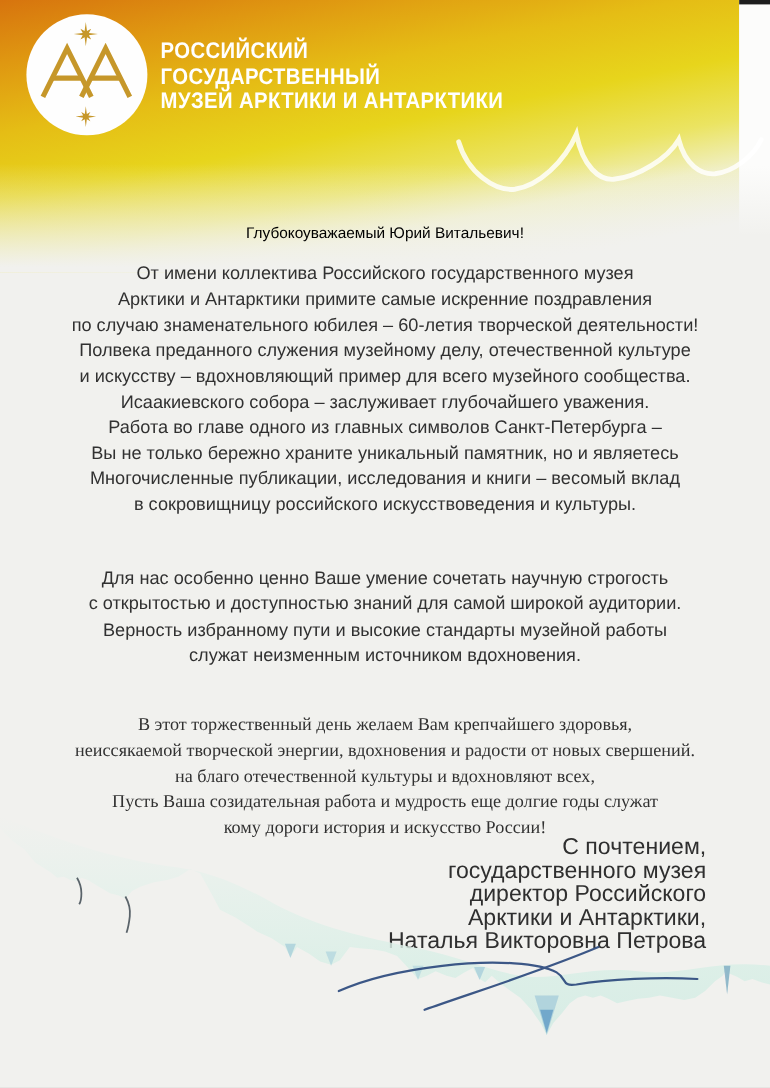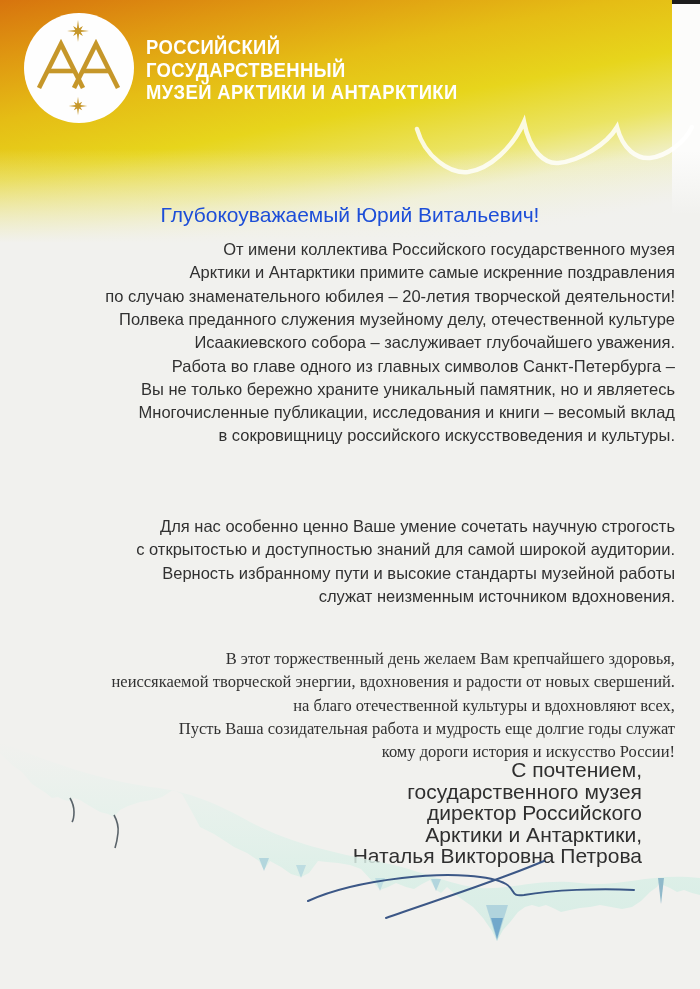--- a/index.html
+++ b/index.html
@@ -30,25 +30,25 @@
   .logo{position:absolute;left:23px;top:12px;}
   .wordmark{
     position:absolute;left:146px;top:36px;
     color:#ffffff;font-weight:bold;font-size:20.5px;line-height:22.6px;
     letter-spacing:.4px;transform:scaleX(.9);transform-origin:left top;
     white-space:nowrap;
   }
   
   .salutation{
     position:absolute;left:0;top:203px;width:100%;
-    text-align:center;font-size:21px;color:#1d4ed8;
+    text-align:center;font-size:14px;color:#000000;
   }
   .para{
     position:absolute;left:25px;width:650px;
-    text-align:right;font-size:16.5px;line-height:23.3px;color:#313131;
+    text-align:center;font-size:16.5px;line-height:23.3px;color:#313131;
   } 
   .para.pa{top:238px;}
   .para.pb{top:308px;}
   .para.pc{top:515px;}
   .para.pd{top:647px;font-family:Liberation Serif, serif;}
   .closing{
     position:absolute;top:759px;right:58px;
     text-align:right;font-size:21px;line-height:21.6px;color:#2f2f2f;
   }
   .art{position:absolute;left:0;top:700px;}
@@ -86,25 +86,26 @@
     <div>РОССИЙСКИЙ</div>
     <div>ГОСУДАРСТВЕННЫЙ</div>
     <div>МУЗЕЙ АРКТИКИ И АНТАРКТИКИ</div>
   </div>
 
   <div class="salutation">Глубокоуважаемый Юрий Витальевич!</div>
 
   <div class="para pa">
     <div>От имени коллектива Российского государственного музея</div>
     <div>Арктики и Антарктики примите самые искренние поздравления</div>
-    <div>по случаю знаменательного юбилея – 20-летия творческой деятельности!</div>
+    <div>по случаю знаменательного юбилея – 60-летия творческой деятельности!</div>
   </div>
 
   <div class="para pb">
     <div>Полвека преданного служения музейному делу, отечественной культуре</div>
+    <div>и искусству – вдохновляющий пример для всего музейного сообщества.</div>
     <div>Исаакиевского собора – заслуживает глубочайшего уважения.</div>
     <div>Работа во главе одного из главных символов Санкт-Петербурга –</div>
     <div>Вы не только бережно храните уникальный памятник, но и являетесь</div>
     <div>Многочисленные публикации, исследования и книги – весомый вклад</div>
     <div>в сокровищницу российского искусствоведения и культуры.</div>
   </div>
 
   <div class="para pc">
     <div>Для нас особенно ценно Ваше умение сочетать научную строгость</div>
     <div>с открытостью и доступностью знаний для самой широкой аудитории.</div>

